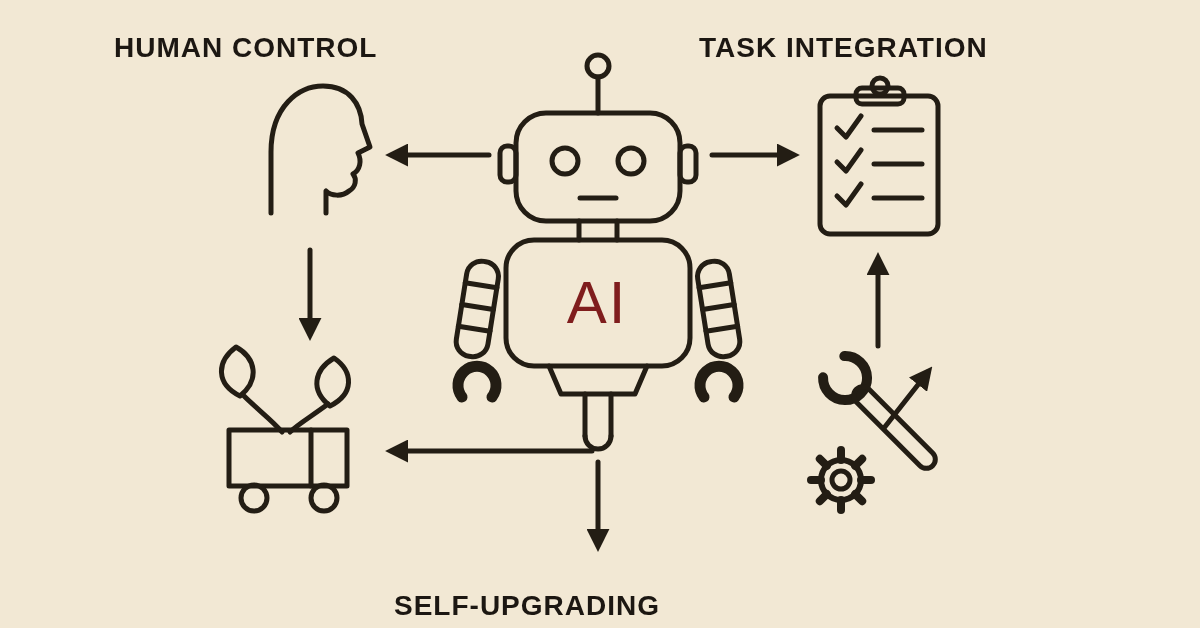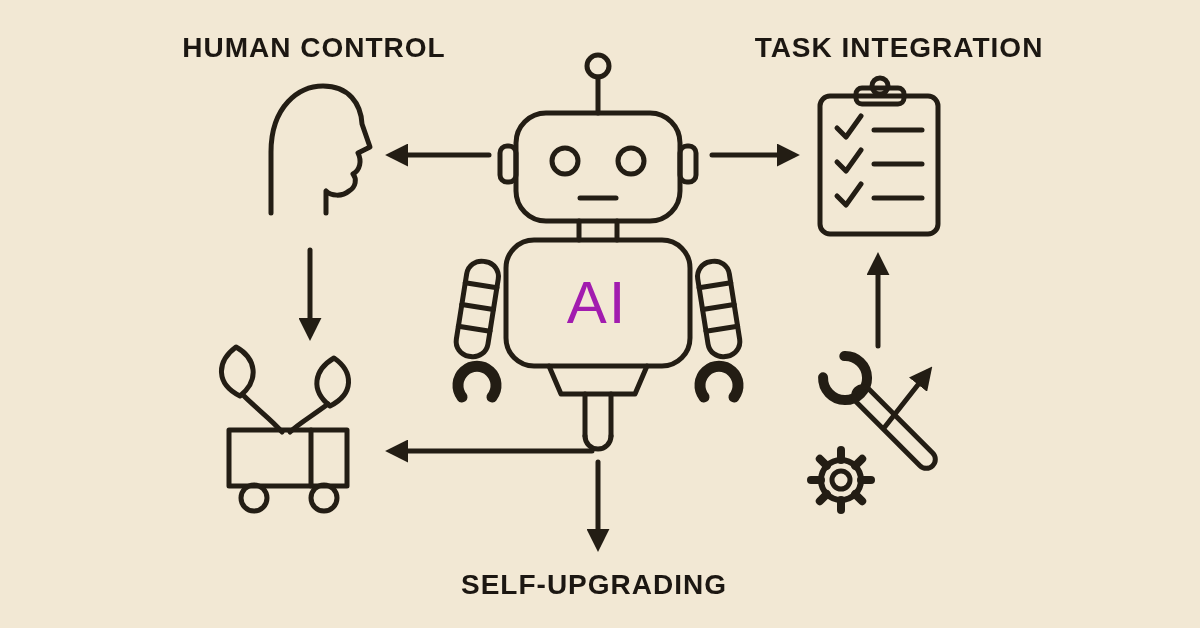--- a/index.html
+++ b/index.html
@@ -7,37 +7,37 @@
   #canvas{
     position:relative;
     width:1200px;height:628px;
     background:#f2e8d4;
     overflow:hidden;
   }
   #artwork{position:absolute;left:0;top:0;width:1200px;height:628px;}
   .label{
     position:absolute;
     width:400px;
-    text-align:center;
+    text-align:left;
     font-weight:700;
     font-size:28px;
     letter-spacing:1px;
     color:#1c1712;
     white-space:pre-line;
     line-height:1.3;
     user-select:none;
   }
   .ai-label{
     position:absolute;
     width:200px;
     text-align:center;
     font-weight:500;
     font-size:60px;
     letter-spacing:2px;
-    color:#a21caf;
+    color:#7f1d1d;
   }
 </style>
 </head>
 <body>
 
 <div id="canvas">
 
   <svg id="artwork" viewBox="0 0 1200 628" fill="none" stroke="#231d14" stroke-width="5" stroke-linecap="round" stroke-linejoin="round">
 
     <defs>
@@ -153,18 +153,18 @@
 
       <line x1="884" y1="428" x2="928" y2="372" marker-end="url(#ah)"></line>
     </g>
   </svg>
 
   <div class="label" style="left:114px;top:30px;">HUMAN CONTROL</div>
 
   <div class="label" style="left:699px;top:30px;">TASK INTEGRATION</div>
 
 
-  <div class="label" style="left:394px;top:567px;">SELF-UPGRADING</div>
+  <div class="label" style="left:394px;top:588px;">SELF-UPGRADING</div>
 
 
   <div class="ai-label" style="left:497px;top:268px;">AI</div>
 
 </div>
 
 </body></html>

